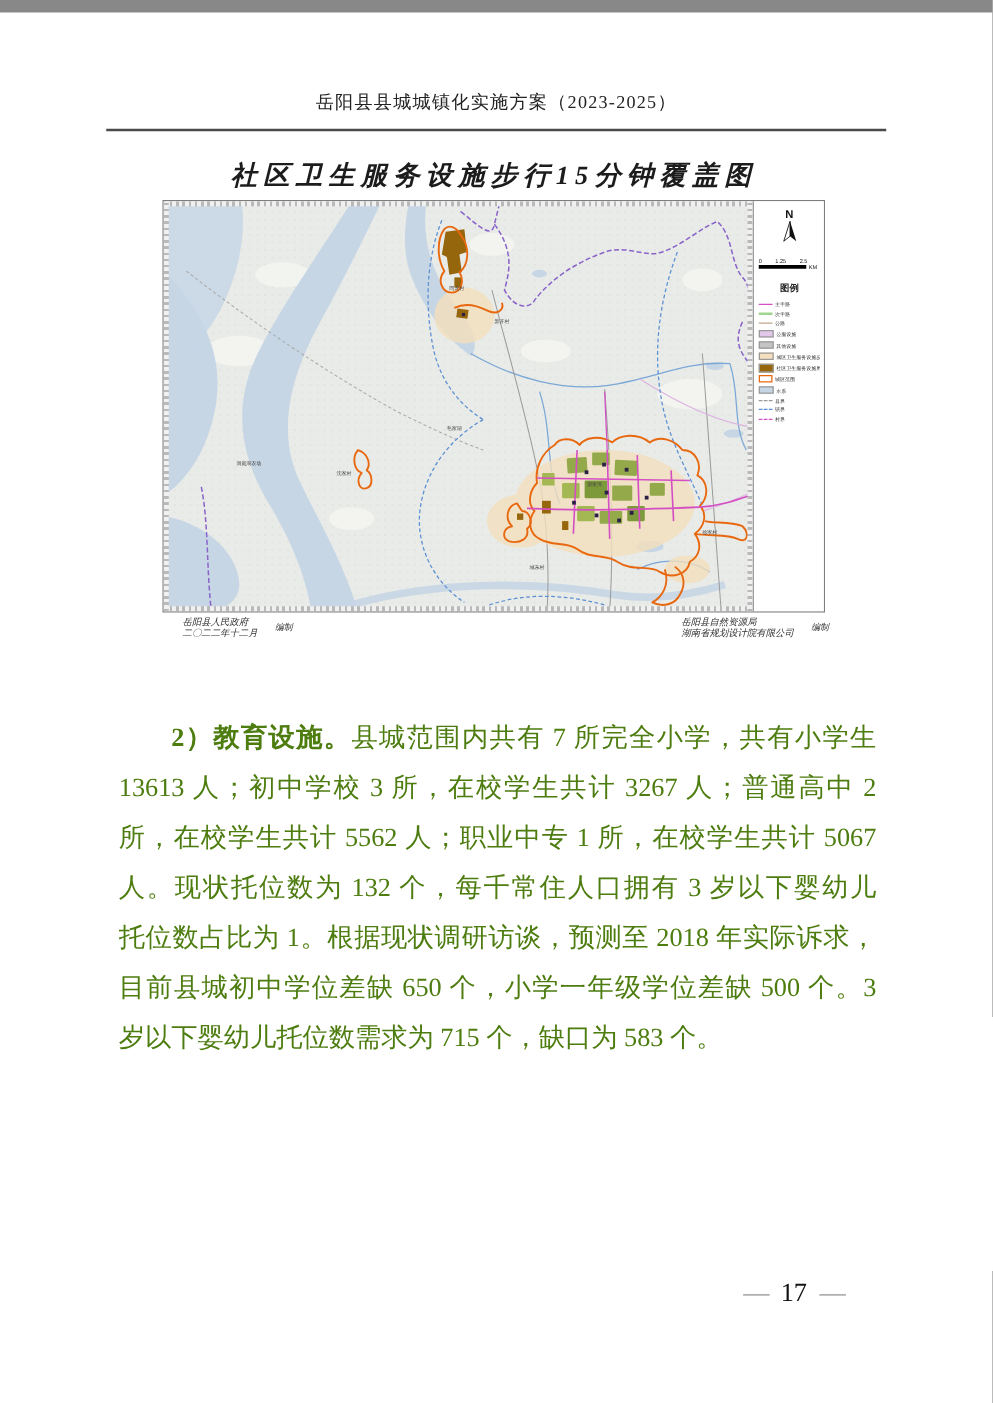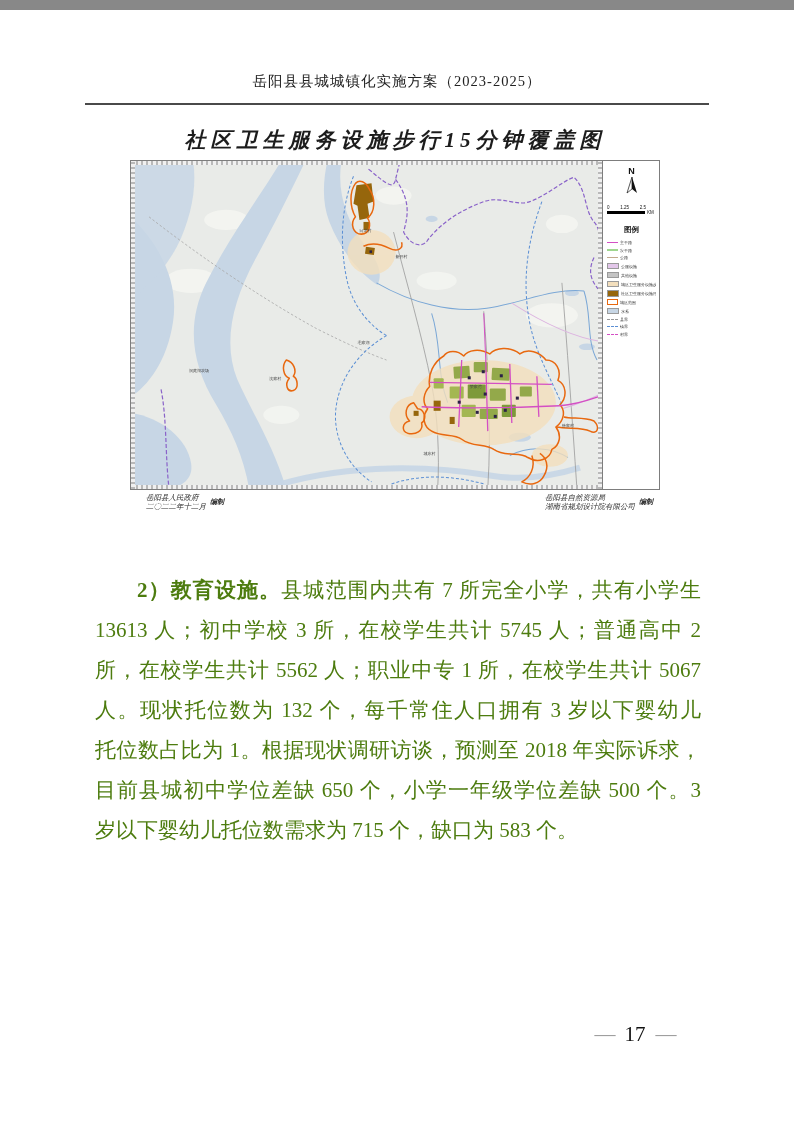--- a/index.html
+++ b/index.html
@@ -37,24 +37,24 @@
   .legend-list{display:flex;flex-direction:column;gap:2.6px;}
   .lg-row{display:flex;align-items:center;gap:2px;}
   .sw{flex:0 0 auto;}
   .sw-line{width:11px;height:1.5px;}
   .sw-dash{width:11px;height:0;border-top:1px dashed #999;background:none !important;}
   .sw-fill{width:10px;height:4.5px;border:0.5px solid #9a9a9a;}
   .sw-outline{width:9px;height:4px;background:#fff !important;border:1.4px solid;}
   .lg-label{font-size:4px;color:#333;white-space:nowrap;overflow:hidden;max-width:40px;}
   
   .attr{position:absolute;font-size:7.5px;line-height:9px;color:#2d2d2d;font-style:italic;}
-  .attr .suffix{display:inline-block;margin-left:4px;font-size:7px;font-weight:bold;}
+  .attr .suffix{display:inline-block;margin-left:4px;font-size:7px;}
   .attr-left{top:483px;left:146px;}
   .attr-right{top:483px;left:545px;}
-  .attr-flex{display:flex;align-items:center;gap:0;}
+  .attr-flex{display:flex;align-items:center;gap:10px;}
   
   .fig-caption{position:absolute;top:524px;left:0;width:100%;text-align:center;
     font-size:15.5px;color:#111;}
   
   .body-block{position:absolute;top:560px;left:95px;width:606px;}
   .bline{font-size:21px;line-height:40px;height:40px;color:#4d7c0f;
     text-align:justify;text-align-last:justify;text-justify:inter-character;white-space:nowrap;}
   .bline.last{text-align-last:left;font-family:Liberation Serif, serif;}
   .bline .bold{font-weight:700;}
   .indent{display:inline-block;width:42px;}
@@ -306,21 +306,21 @@
       </div>
       <span class="suffix">编制</span>
     </div>
   </div>
 
 
   <div class="body-block">
     <div class="bline">
       <span class="indent"></span><span class="bold">2）教育设施。</span><span>县城范围内共有 7 所完全小学，共有小学生</span>
     </div>
-    <div class="bline">13613 人；初中学校 3 所，在校学生共计 5745 人；普通高中 2</div>
+    <div class="bline">13613 人；初中学校 3 所，在校学生共计 3267 人；普通高中 2</div>
     <div class="bline">所，在校学生共计 5562 人；职业中专 1 所，在校学生共计 5067</div>
     <div class="bline">人。现状托位数为 132 个，每千常住人口拥有 3 岁以下婴幼儿</div>
     <div class="bline">托位数占比为 1。根据现状调研访谈，预测至 2018 年实际诉求，</div>
     <div class="bline">目前县城初中学位差缺 650 个，小学一年级学位差缺 500 个。3</div>
     <div class="bline last">岁以下婴幼儿托位数需求为 715 个，缺口为 583 个。</div>
   </div>
 
   <div class="page-num">
     <span class="dash">—</span><span class="num">17</span><span class="dash">—</span>
   </div>

